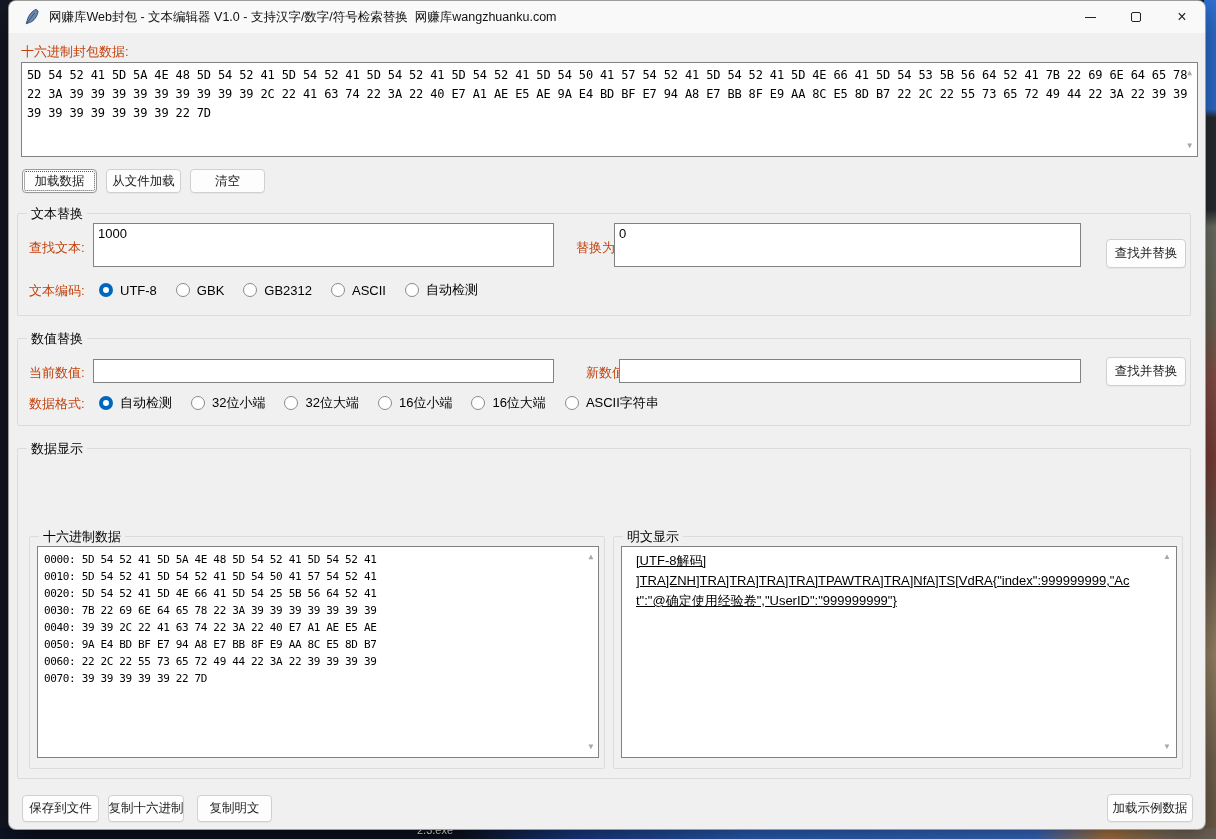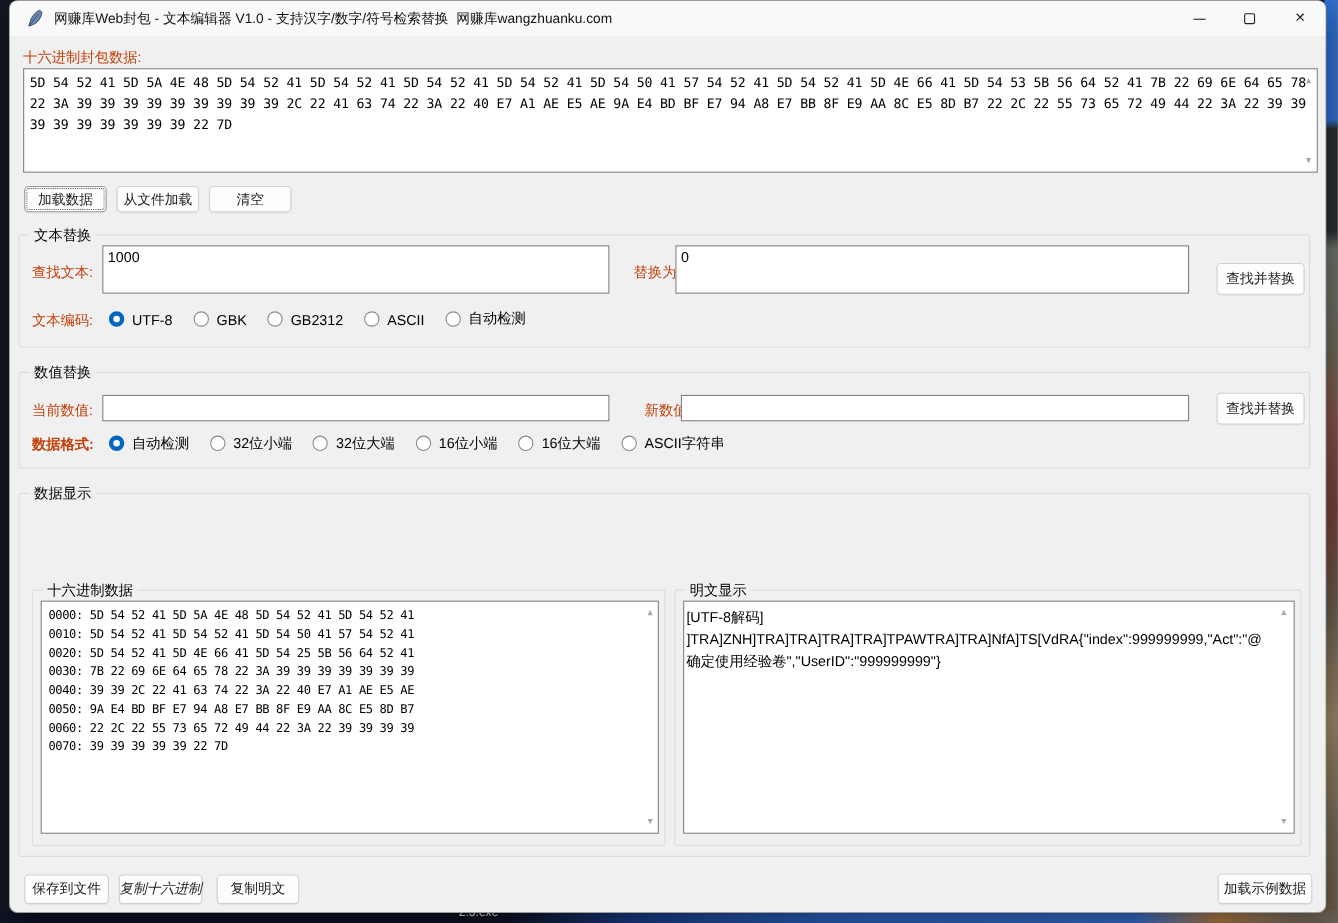--- a/index.html
+++ b/index.html
@@ -132,21 +132,21 @@
   </div>
 
   <div class="gb" style="left:8px; top:337px; width:1174px; height:88px;">
     <span class="cap">数值替换</span>
   </div>
   <div class="lbl" style="left:20px; top:363px;">当前数值:</div>
   <input class="field" style="left: 84px; top: 358px; width: 461px; height: 24px;" value="">
   <div class="lbl" style="left:577px; top:363px;">新数值:</div>
   <input class="field" style="left: 610px; top: 358px; width: 462px; height: 24px;" value="">
   <div class="btn" style="left:1097px; top:356px; width:80px; height:29px;">查找并替换</div>
-  <div class="lbl" style="left:20px; top:394px;font-weight:bold;">数据格式:</div>
+  <div class="lbl" style="left:20px; top:394px;">数据格式:</div>
   <div class="radio-row" style="left:90px; top:393px;">
     <span class="radio-item">
         <span class="radio selected"></span>
         <span class="radio-label">自动检测</span>
       </span>
     <span class="radio-item">
         <span class="radio"></span>
         <span class="radio-label">32位小端</span>
       </span>
     <span class="radio-item">
@@ -184,25 +184,25 @@
     <div class="hexline">0050: 9A E4 BD BF E7 94 A8 E7 BB 8F E9 AA 8C E5 8D B7</div>
     <div class="hexline">0060: 22 2C 22 55 73 65 72 49 44 22 3A 22 39 39 39 39</div>
     <div class="hexline">0070: 39 39 39 39 39 22 7D</div>
     <span class="scroll-arrow" style="top:6px; right:5px;">▲</span>
     <span class="scroll-arrow" style="bottom:6px; right:5px;">▼</span>
   </div>
 
   <div class="gb" style="left:604px; top:535px; width:570px; height:233px;">
     <span class="cap">明文显示</span>
   </div>
-  <div class="box" style="left:612px; top:545px; width:556px; height:212px; padding:4px 20px 4px 2px;">
+  <div class="box" style="left:612px; top:545px; width:556px; height:212px; padding:4px 20px 4px 14px;text-decoration:underline;">
     <div class="plain-text">[UTF-8解码]</div>
     <div class="plain-text">]TRA]ZNH]TRA]TRA]TRA]TRA]TPAWTRA]TRA]NfA]TS[VdRA{"index":999999999,"Act":"@确定使用经验卷","UserID":"999999999"}</div>
     <span class="scroll-arrow" style="top:6px; right:5px;">▲</span>
     <span class="scroll-arrow" style="bottom:6px; right:5px;">▼</span>
   </div>
 
   <div class="btn" style="left:13px; top:794px; width:77px; height:27px;">保存到文件</div>
-  <div class="btn" style="left:99px; top:794px; width:76px; height:27px;font-style:italic;">复制十六进制</div>
+  <div class="btn" style="left:99px; top:794px; width:76px; height:27px;">复制十六进制</div>
   <div class="btn" style="left:188px; top:794px; width:75px; height:27px;">复制明文</div>
   <div class="btn" style="left:1098px; top:793px; width:86px; height:28px;">加载示例数据</div>
 
 </div>
 
 </body></html>

